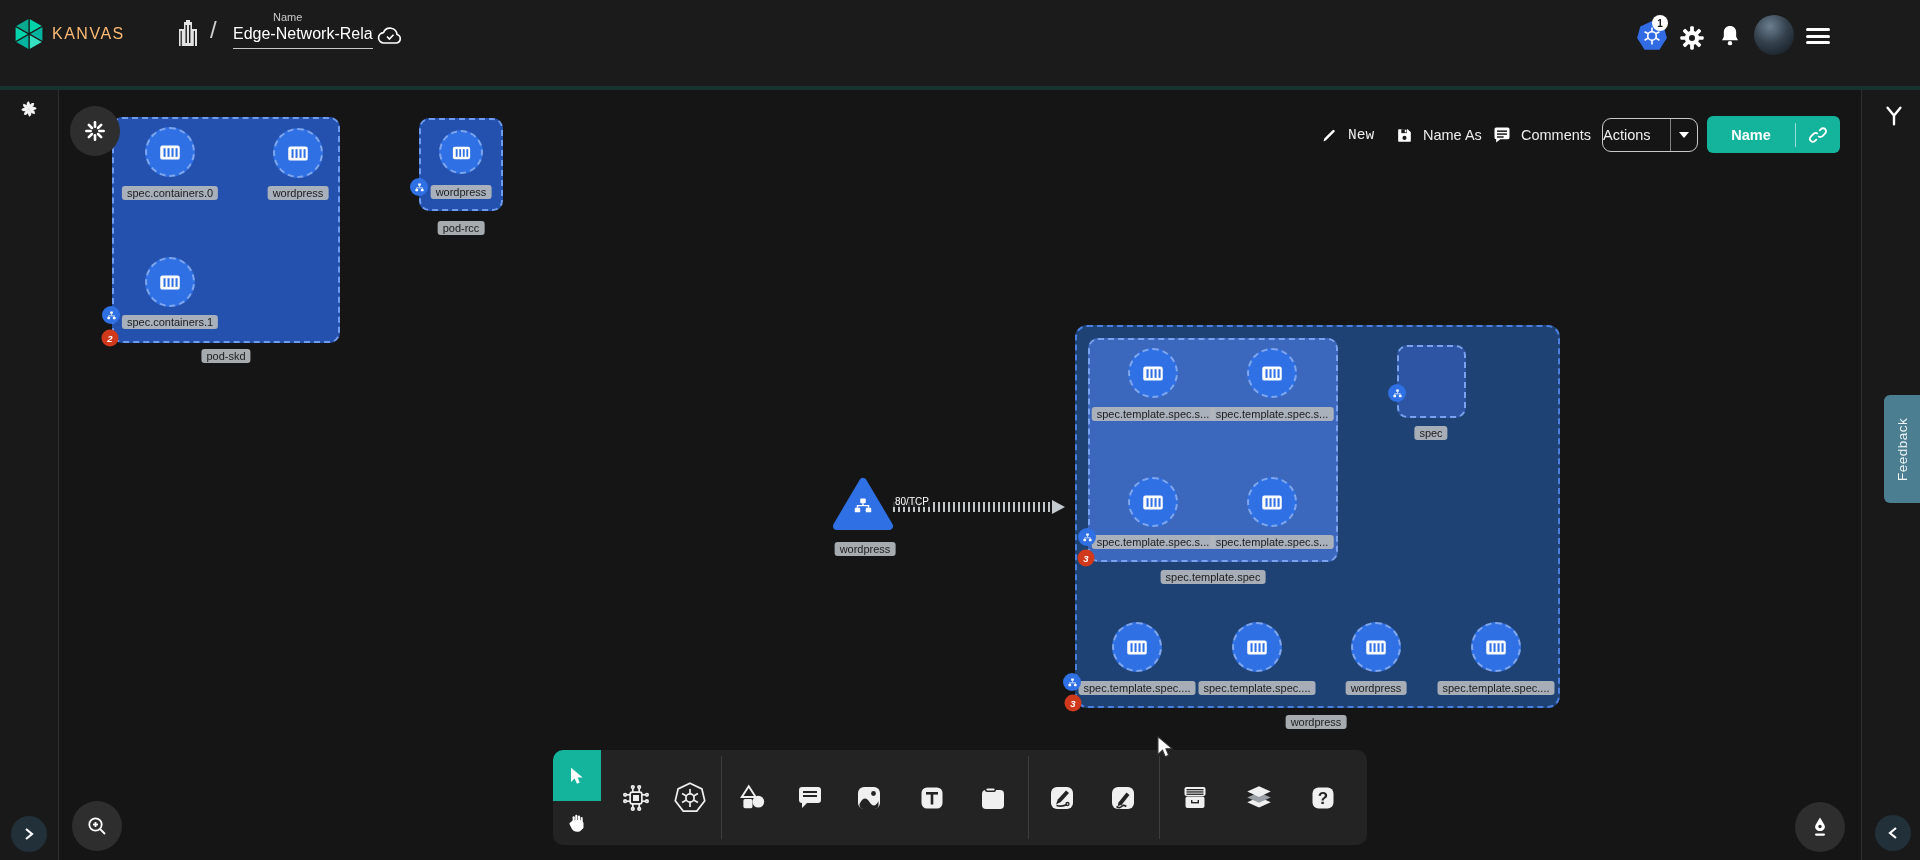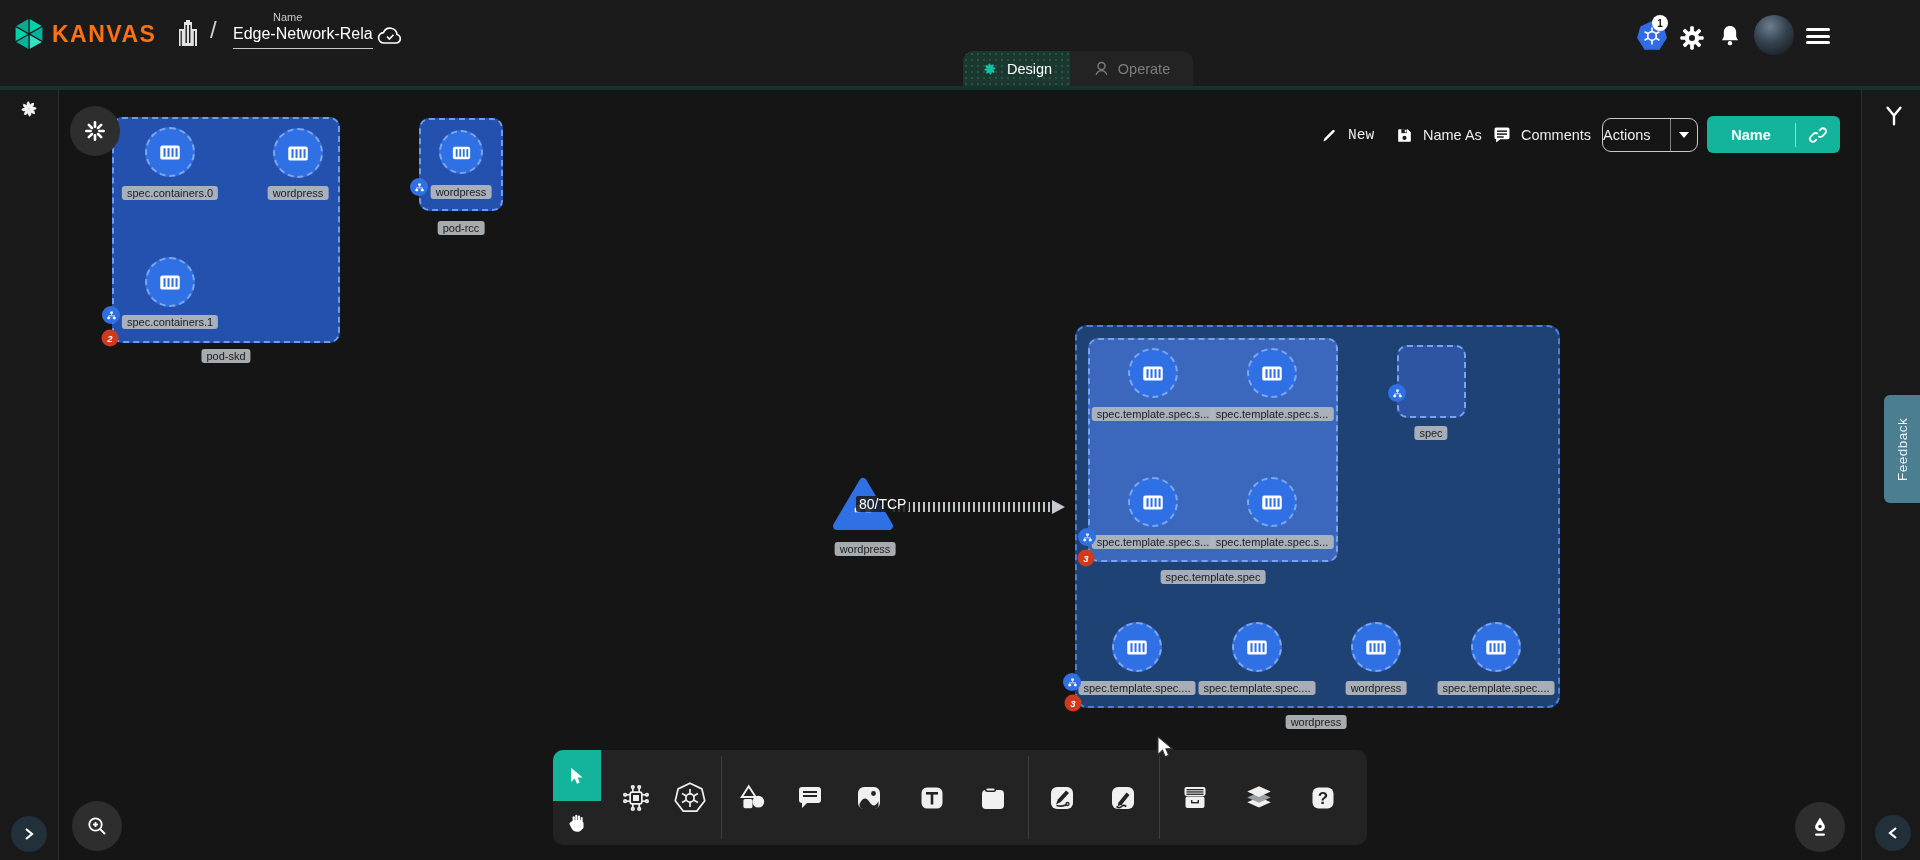--- a/index.html
+++ b/index.html
@@ -3,21 +3,21 @@
 <meta charset="utf-8">
 <style>
   html,body{margin:0;padding:0;background:#000;}
   .stage{position:relative;width:1920px;height:860px;background:#151515;overflow:hidden;
          font-family:"Liberation Sans",sans-serif;-webkit-font-smoothing:antialiased;}
 
   
   .hdr{position:absolute;left:0;top:0;width:1920px;height:90px;background:#1b1b1b;
        border-bottom:4px solid #17332e;box-sizing:border-box;z-index:40;}
   .brand{position:absolute;left:12px;top:16px;display:flex;align-items:center;gap:6px;}
-  .brand-name{color:#f97316;font-size:23px;font-weight:700;letter-spacing:1.5px;}
+  .brand-name{color:#fdba74;font-size:16px;font-weight:400;letter-spacing:1.5px;}
   .hdr-building{position:absolute;left:176px;top:19px;}
   .hdr-slash{position:absolute;left:210px;top:16px;color:#cfcfcf;font-size:24px;font-weight:300;}
   .name-field{position:absolute;left:233px;top:11px;width:140px;}
   .name-label{color:#c9c9c9;font-size:11px;margin-bottom:2px;padding-left:40px;}
   .name-value{color:#fff;font-size:16px;padding-bottom:5px;border-bottom:1px solid #c9c9c9;white-space:nowrap;overflow:hidden;}
   .cloud-ic{position:absolute;left:376px;top:24px;}
 
   .tabs{position:absolute;left:963px;top:51px;width:230px;height:35px;display:flex;
         border-radius:10px 10px 0 0;overflow:hidden;background:#232323;}
   .tab{display:flex;align-items:center;justify-content:center;gap:8px;font-size:14.5px;}
@@ -68,21 +68,21 @@
       font-size:11px;padding:1px 5px;border-radius:3px;white-space:nowrap;z-index:6;}
   .mini{position:absolute;transform:translate(-50%,-50%);width:18px;height:18px;border-radius:50%;background:#2f70e4;
       display:flex;align-items:center;justify-content:center;z-index:7;}
   .redb{position:absolute;transform:translate(-50%,-50%);width:17px;height:17px;border-radius:50%;background:#d0391b;
       color:#fff;font-size:9.5px;font-weight:bold;font-style:italic;display:flex;align-items:center;justify-content:center;z-index:7;}
   .tri{position:absolute;left:832px;top:477px;z-index:4;}
   .tri-ic{position:absolute;left:852px;top:494px;z-index:5;}
   .edge{position:absolute;left:893px;top:502px;width:160px;height:10px;z-index:3;opacity:.92;
       background:repeating-linear-gradient(90deg,#d2d7da 0 1.8px,transparent 1.8px 5px);}
   .edge-arrow{position:absolute;left:1051px;top:499px;z-index:3;}
-  .edge-lbl{position:absolute;left:856px;top:496px;background:rgba(24,24,24,.85);color:#fff;font-size:14px;
+  .edge-lbl{position:absolute;left:892px;top:496px;background:rgba(24,24,24,.85);color:#fff;font-size:10px;
       padding:0 3px;border-radius:2px;z-index:6;}
 
   .circle-btn{position:absolute;transform:translate(-50%,-50%);border-radius:50%;background:#2e2e2e;
       display:flex;align-items:center;justify-content:center;z-index:25;}
   .d50{width:50px;height:50px;} .d36{width:36px;height:36px;background:#22303a;}
 
   
   .tbar{position:absolute;left:601px;top:750px;width:766px;height:95px;background:#232323;border-radius:0 10px 10px 0;z-index:20;}
   .tsel{position:absolute;left:553px;top:750px;width:48px;height:51px;background:#14b39c;border-radius:10px 0 0 0;
       display:flex;align-items:center;justify-content:center;z-index:21;}
@@ -387,44 +387,20 @@
       <div class="name-label">Name</div>
       <div class="name-value">Edge-Network-Relatio</div>
     </div>
     <div class="cloud-ic">
       <svg width="28" height="22" viewBox="0 0 28 22" fill="none" stroke="#fff" stroke-width="1.6">
         <path d="M8 19a5.2 5.2 0 01-.5-10.4A7 7 0 0121 10.4 4.4 4.4 0 0120.5 19z"></path>
         <polyline points="11,12.5 13.4,15 17.5,10.8"></polyline>
       </svg>
     </div>
 
-    <div class="tabs">
-      <div class="tab design">
-        <svg width="18" height="18" viewBox="0 0 24 24">
-          <g fill="#17c5ab">
-            <path d="M12 12C12 7.5 14.5 5.3 17.2 6.4 16.7 9.6 14.6 11.5 12 12Z"></path>
-            <path d="M12 12C12 7.5 14.5 5.3 17.2 6.4 16.7 9.6 14.6 11.5 12 12Z" transform="rotate(45 12 12)"></path>
-            <path d="M12 12C12 7.5 14.5 5.3 17.2 6.4 16.7 9.6 14.6 11.5 12 12Z" transform="rotate(90 12 12)"></path>
-            <path d="M12 12C12 7.5 14.5 5.3 17.2 6.4 16.7 9.6 14.6 11.5 12 12Z" transform="rotate(135 12 12)"></path>
-            <path d="M12 12C12 7.5 14.5 5.3 17.2 6.4 16.7 9.6 14.6 11.5 12 12Z" transform="rotate(180 12 12)"></path>
-            <path d="M12 12C12 7.5 14.5 5.3 17.2 6.4 16.7 9.6 14.6 11.5 12 12Z" transform="rotate(225 12 12)"></path>
-            <path d="M12 12C12 7.5 14.5 5.3 17.2 6.4 16.7 9.6 14.6 11.5 12 12Z" transform="rotate(270 12 12)"></path>
-            <path d="M12 12C12 7.5 14.5 5.3 17.2 6.4 16.7 9.6 14.6 11.5 12 12Z" transform="rotate(315 12 12)"></path>
-          </g>
-        </svg>
-        <span>Design</span>
-      </div>
-      <div class="tab operate">
-        <svg width="17" height="17" viewBox="0 0 24 24" fill="none" stroke="#7d7d7d" stroke-width="2">
-          <circle cx="12" cy="8.5" r="5"></circle>
-            <path d="M4.5 21c1.2-4 4-6 7.5-6s6.3 2 7.5 6"></path>
-        </svg>
-        <span>Operate</span>
-      </div>
-    </div>
 
     <div class="k8s-ctx">
       <svg width="32" height="34" viewBox="0 0 30 32">
         <polygon points="15,1 26,6 29,17 22,28 8,28 1,17 4,6" fill="#326ce5"></polygon>
         <circle cx="15" cy="15" r="4" fill="none" stroke="#fff" stroke-width="1.5"></circle>
         <g stroke="#fff" stroke-width="1.5">
             <line x1="15" y1="7" x2="15" y2="11"></line>
             <line x1="15" y1="19" x2="15" y2="23"></line>
             <line x1="8" y1="11" x2="11.5" y2="13"></line>
             <line x1="18.5" y1="17" x2="22" y2="19"></line>

